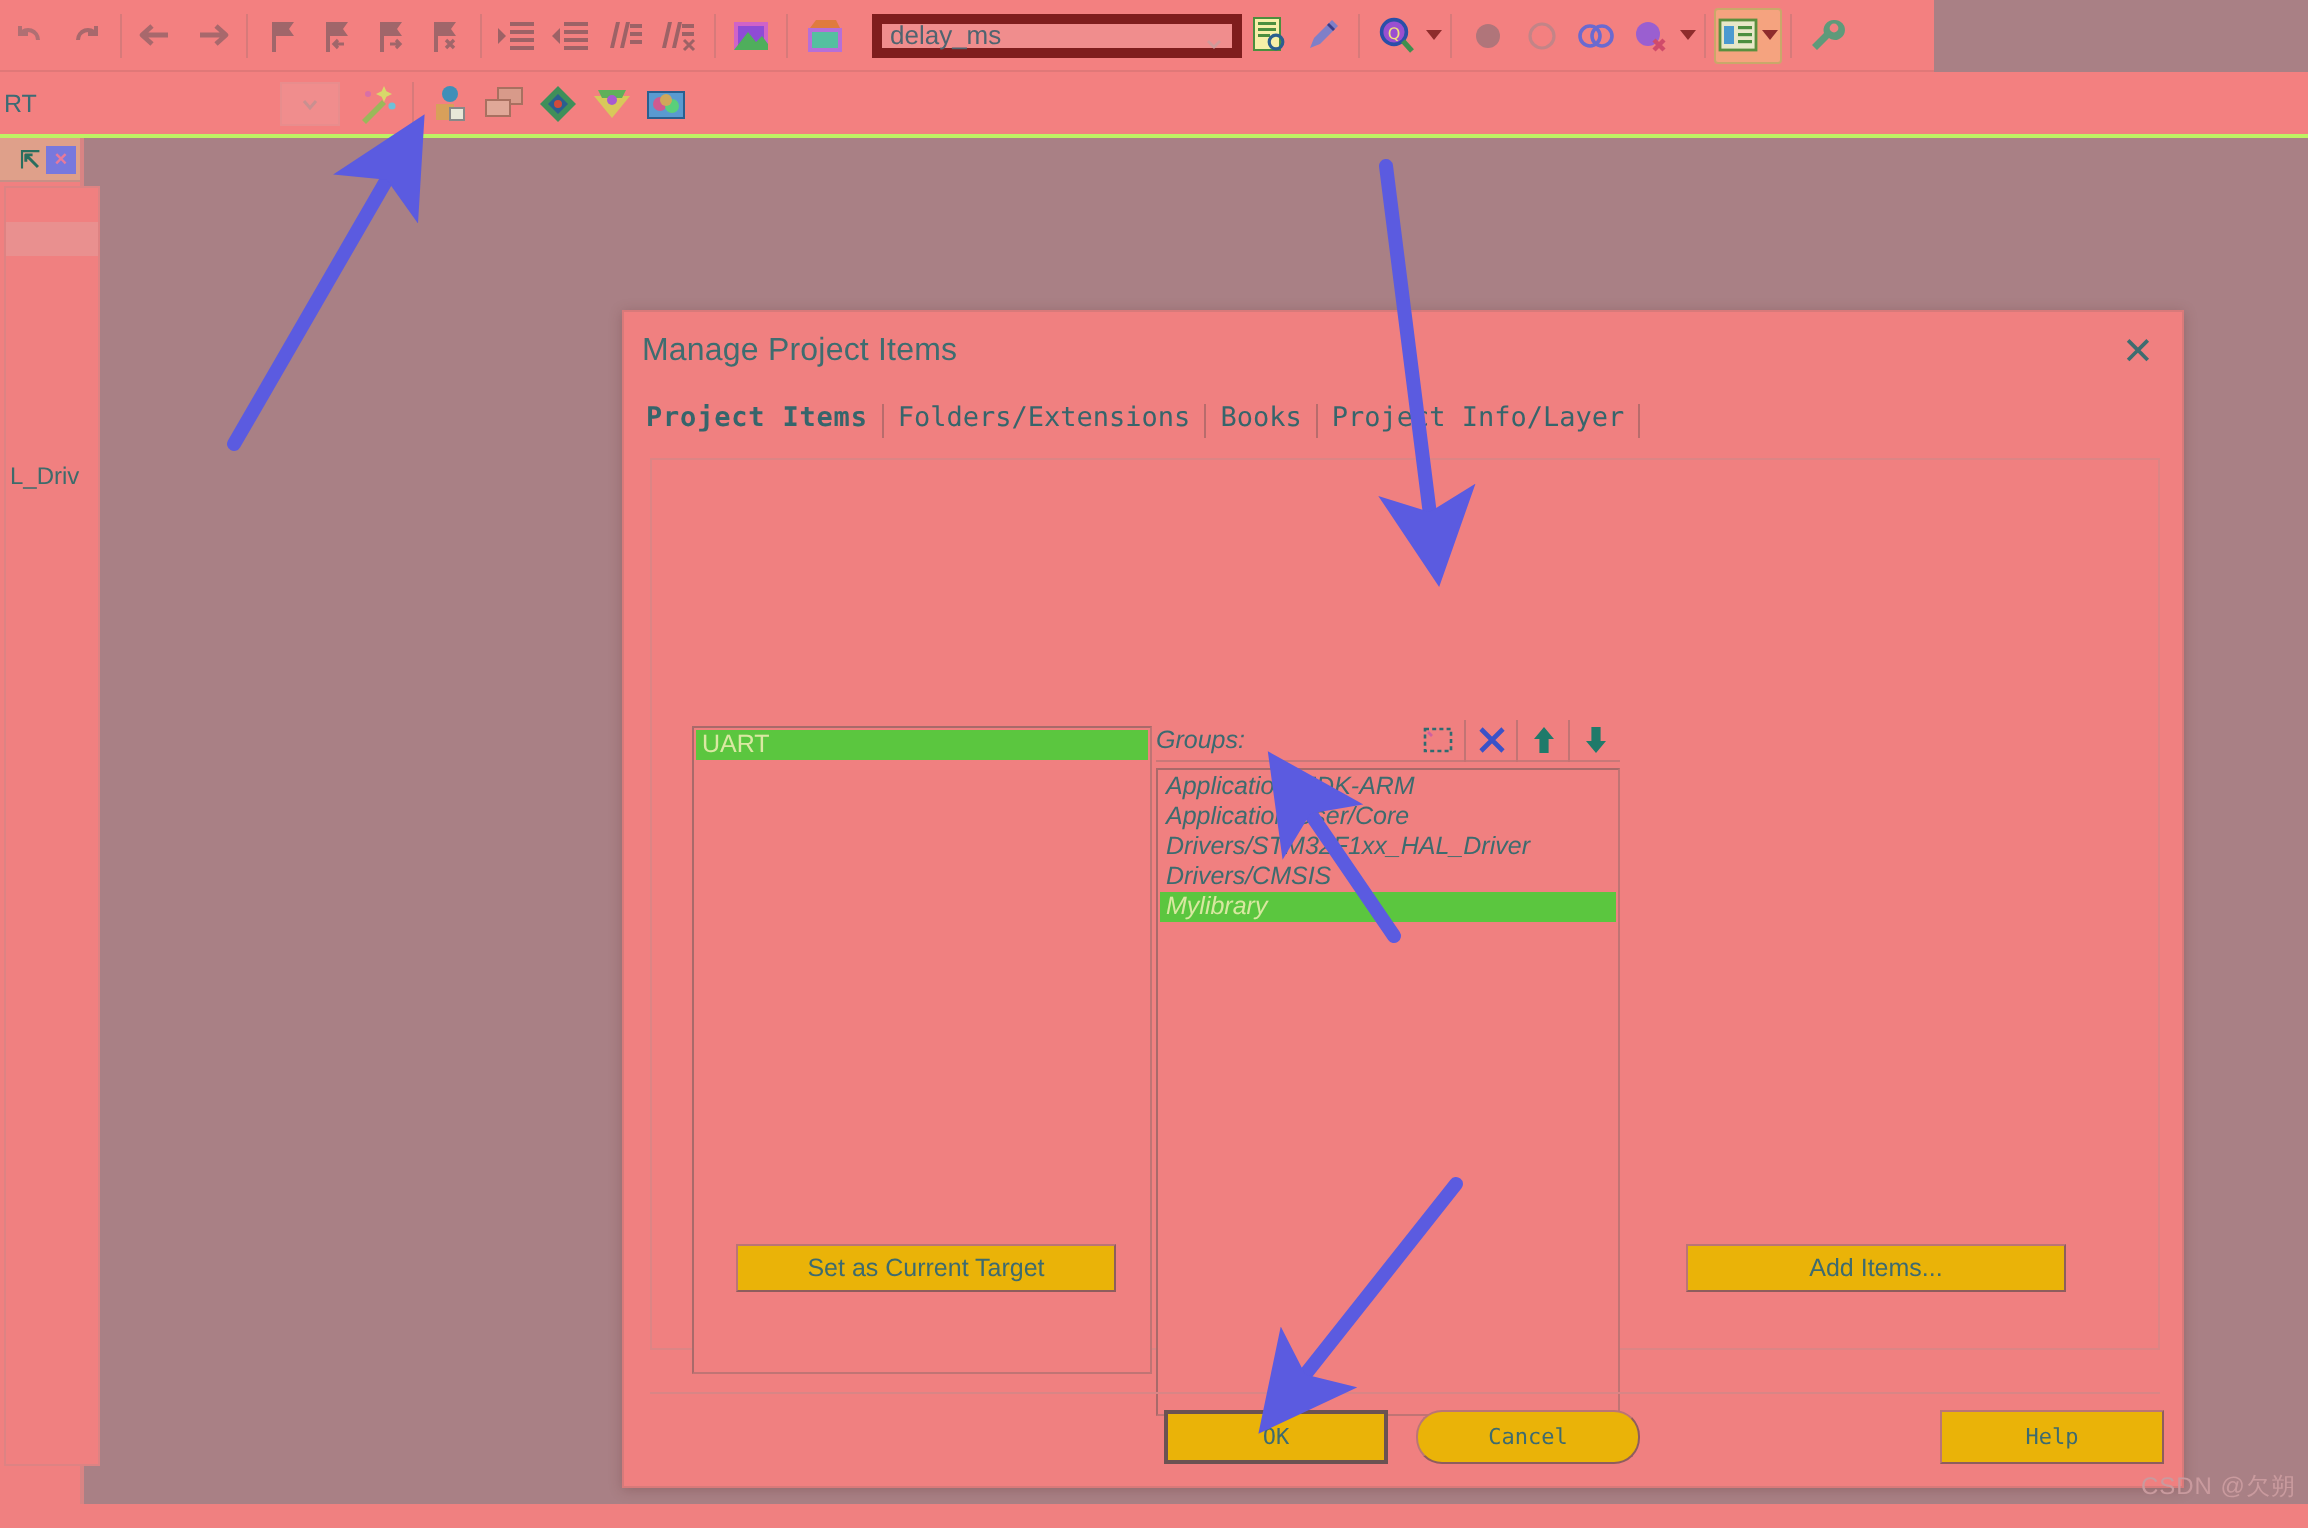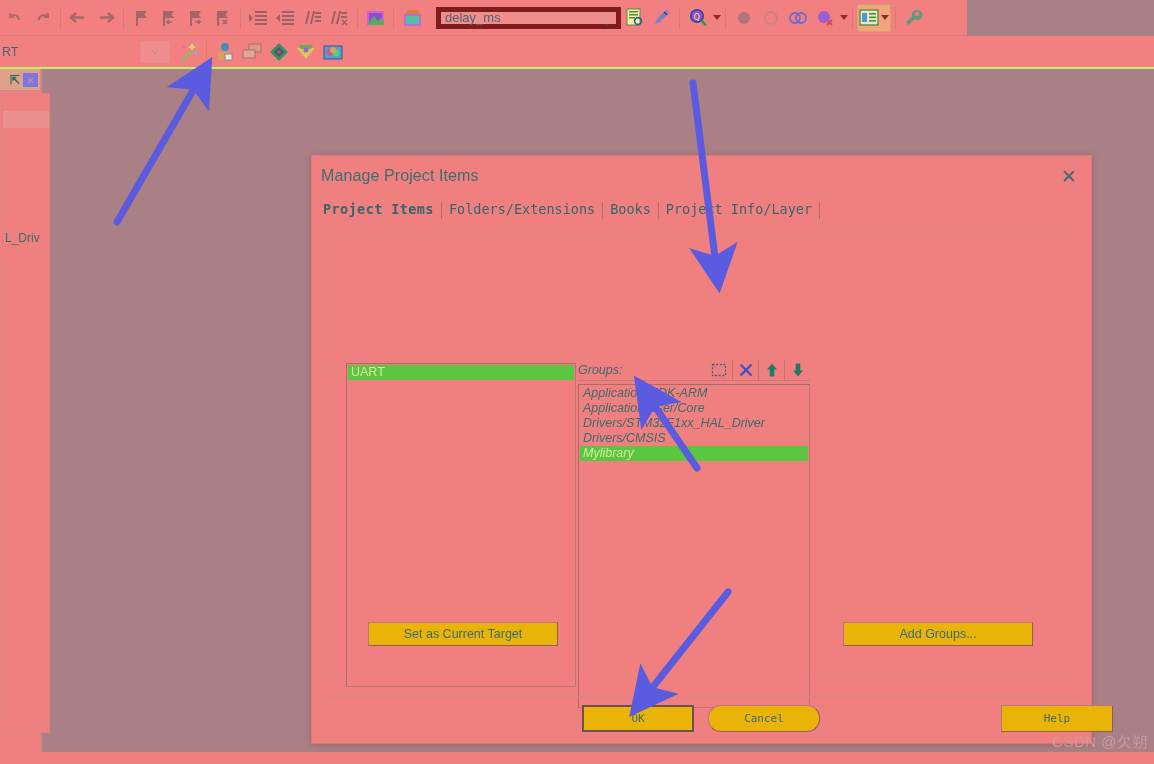--- a/index.html
+++ b/index.html
@@ -205,32 +205,32 @@
 
   .btn-setcurrent { position: absolute; left: 56px; top: 466px; width: 190px; height: 24px; }
   .btn-addfiles   { position: absolute; left: 531px; top: 466px; width: 190px; height: 24px; }
 
   .dlg-footer-sep {
     position: absolute; left: 13px; top: 540px; width: 755px; height: 1px;
     background: #d98585;
   }
   .btn-ok     { position: absolute; left: 270px; top: 549px; width: 112px; height: 27px; }
   .btn-cancel { position: absolute; left: 396px; top: 549px; width: 112px; height: 27px; border-radius: 13px; }
-  .btn-help   { position: absolute; left: 689px; top: 549px; width: 112px; height: 27px; }
+  .btn-help   { position: absolute; left: 658px; top: 549px; width: 112px; height: 27px; }
 
   
   .annot-layer {
     position: absolute; left: 0; top: 0; width: 1154px; height: 764px;
     pointer-events: none;
   }
 
   
   .watermark {
     position: absolute; right: 6px; bottom: 12px;
-    font-size: 15px; color: #c99a9e;
+    font-size: 12px; color: #c99a9e;
     letter-spacing: .5px;
   }
 </style>
 </head>
 <body>
 
 <div id="root">
 
   <div class="ide-workspace">
 
@@ -560,21 +560,21 @@
           <div class="list-item">Application/User/Core</div>
           <div class="list-item">Drivers/STM32F1xx_HAL_Driver</div>
           <div class="list-item">Drivers/CMSIS</div>
           <div class="list-item selected">Mylibrary</div>
         </div>
       </div>
 
     </div>
 
     <div class="btn btn-setcurrent">Set as Current Target</div>
-    <div class="btn btn-addfiles">Add Groups...</div>
+    <div class="btn btn-addfiles">Add Items...</div>
 
     <div class="dlg-footer-sep"></div>
 
     <div class="btn btn-mono btn-ok default-btn">OK</div>
     <div class="btn btn-mono btn-cancel">Cancel</div>
     <div class="btn btn-mono btn-help">Help</div>
   </div>
 
   <svg class="annot-layer" viewBox="0 0 1154 764">
     <defs>

